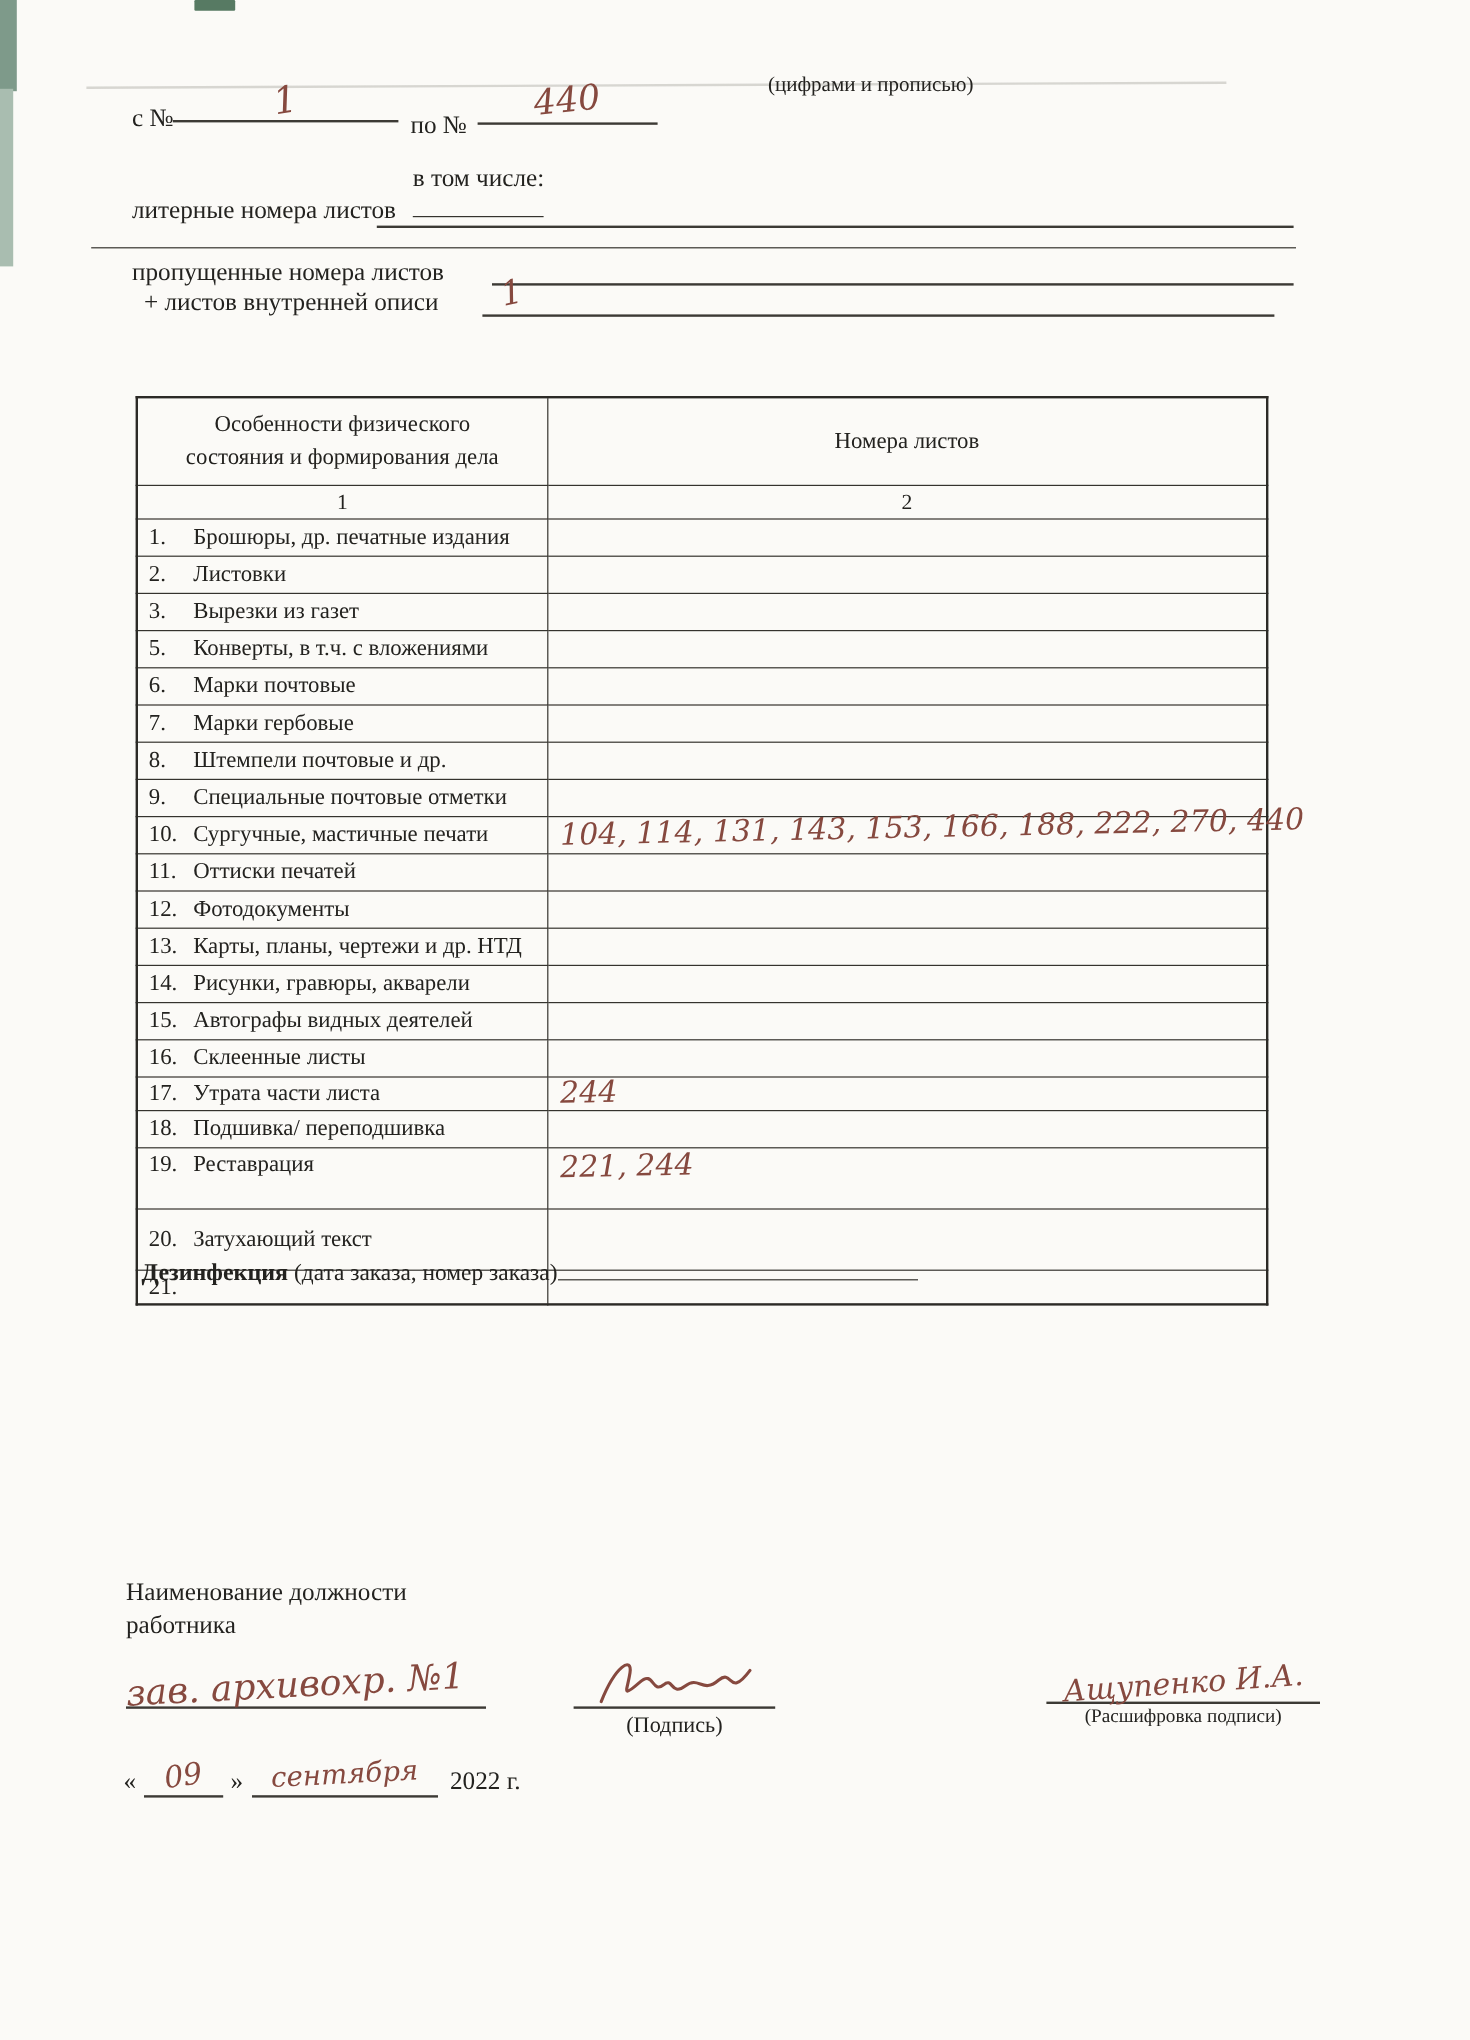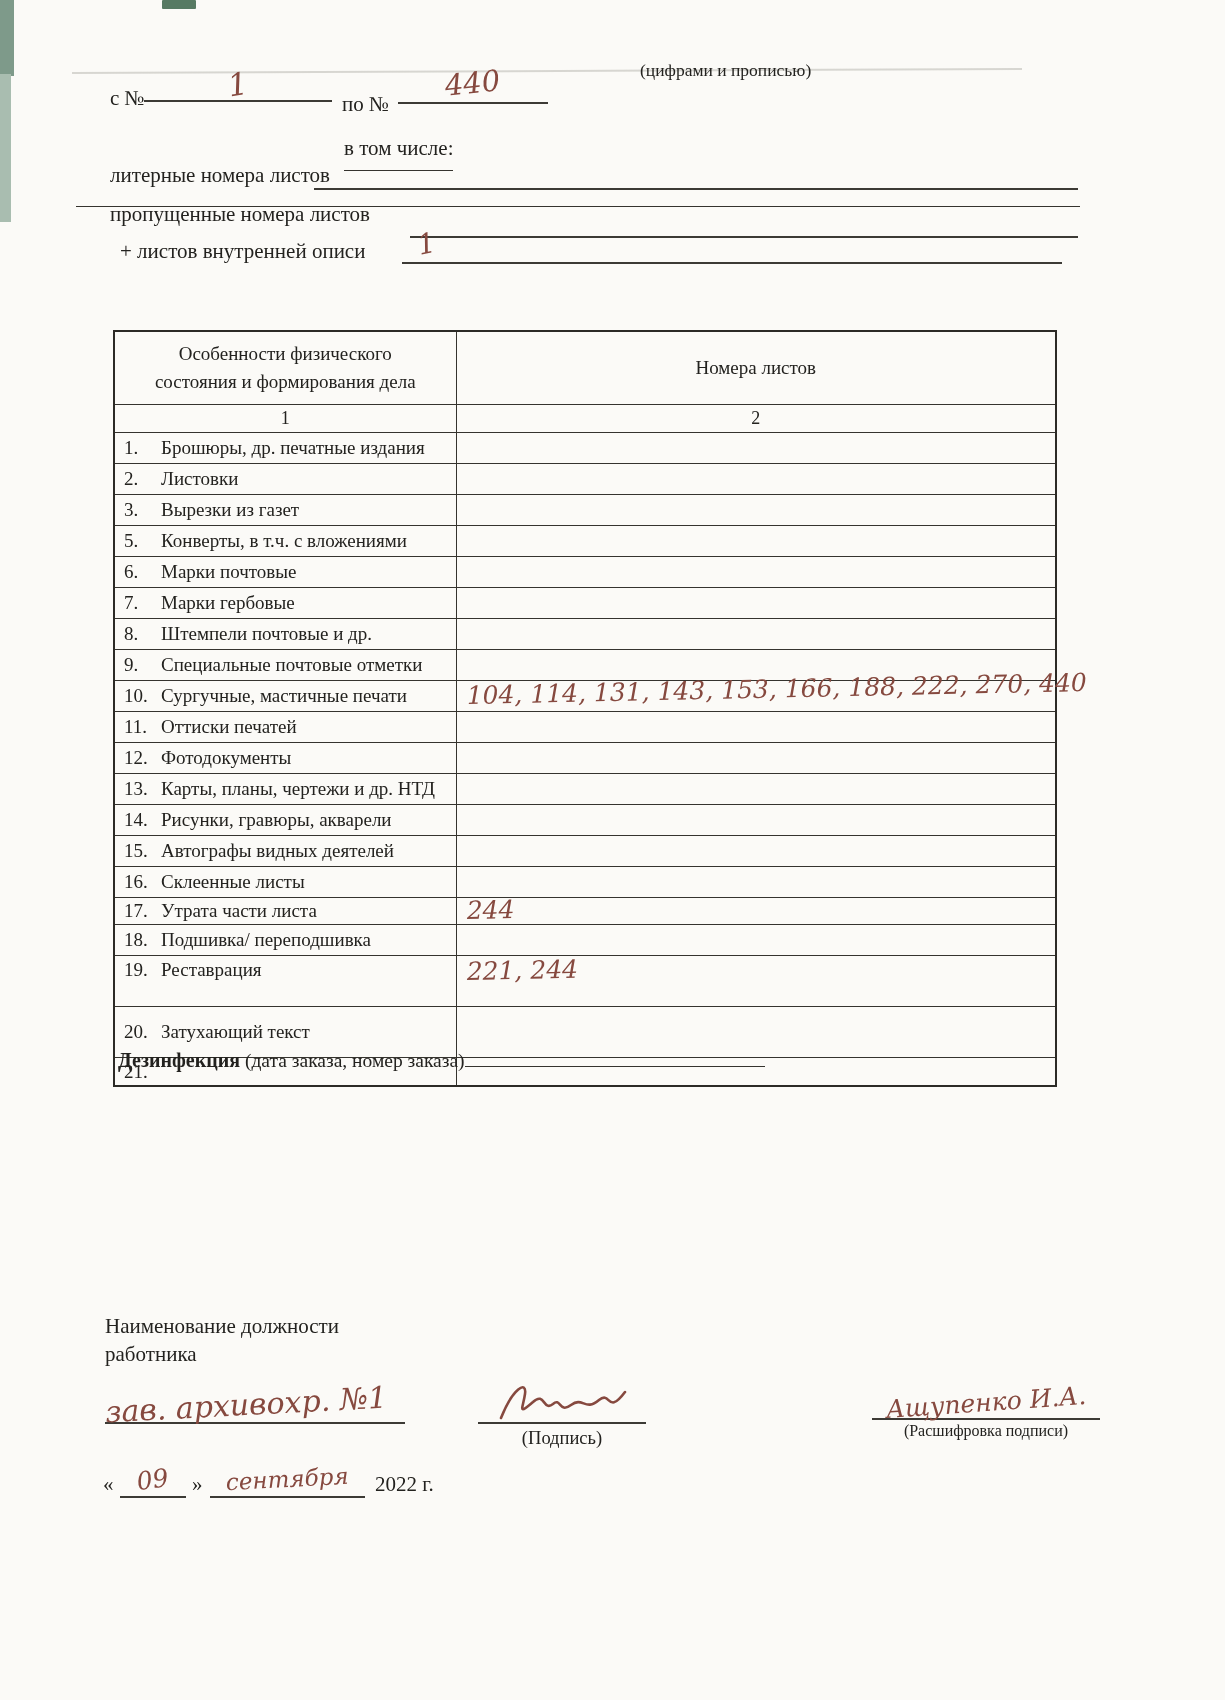--- a/index.html
+++ b/index.html
@@ -23,25 +23,25 @@
     line-height:1;white-space:nowrap;
   }
   
   .from-lbl{left:110px;top:86px;}
   .ul-from{left:144px;top:58px;width:188px;height:42px;}
   .hw-from{font-size:31px;transform:rotate(-9deg);}
   .to-lbl{left:342px;top:92px;}
   .ul-to{left:398px;top:56px;width:150px;height:46px;}
   .hw-to{font-size:29px;transform:rotate(-6deg);padding-bottom:4px;}
   .digits-note{left:640px;top:60px;}
-  .vtc{left:344px;top:136px;border-bottom:1.8px solid #35332e;padding-bottom:9px;}
+  .vtc{left:344px;top:136px;border-bottom:1.8px solid #35332e;padding-bottom:19px;}
   .lit-lbl{left:110px;top:163px;}
   .ul-lit{left:314px;top:150px;width:764px;height:38px;}
   .line-full{left:76px;top:172px;width:1004px;height:34px;border-bottom:1.8px solid #35332e;}
-  .prop-lbl{left:110px;top:202px;}
+  .prop-lbl{left:110px;top:214px;}
   .ul-prop{left:410px;top:204px;width:668px;height:32px;}
   .vnutr-lbl{left:120px;top:239px;}
   .ul-vnutr{left:402px;top:226px;width:660px;height:36px;justify-content:flex-start;}
   .hw-vnutr{font-size:28px;transform:rotate(-12deg);padding:0 0 2px 16px;}
   
   .tbl-wrap{left:113px;top:330px;width:944px;}
   table.ftable{border-collapse:collapse;width:100%;table-layout:fixed;}
   table.ftable td{border:1.8px solid #35332e;vertical-align:middle;}
   table.ftable{border:2.4px solid #2c2a26;}
   tr.thead td{height:72px;text-align:center;font-size:19px;line-height:1.45;padding:0 28px;}

